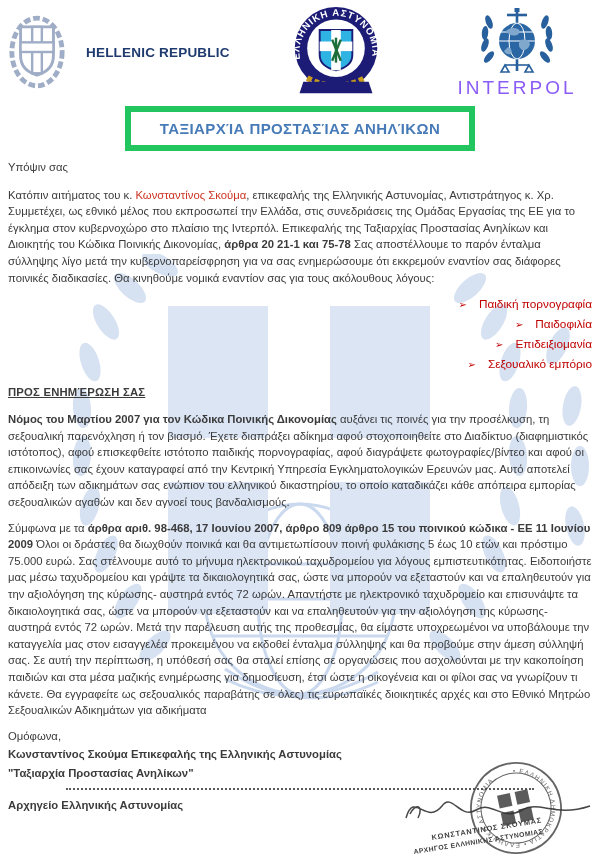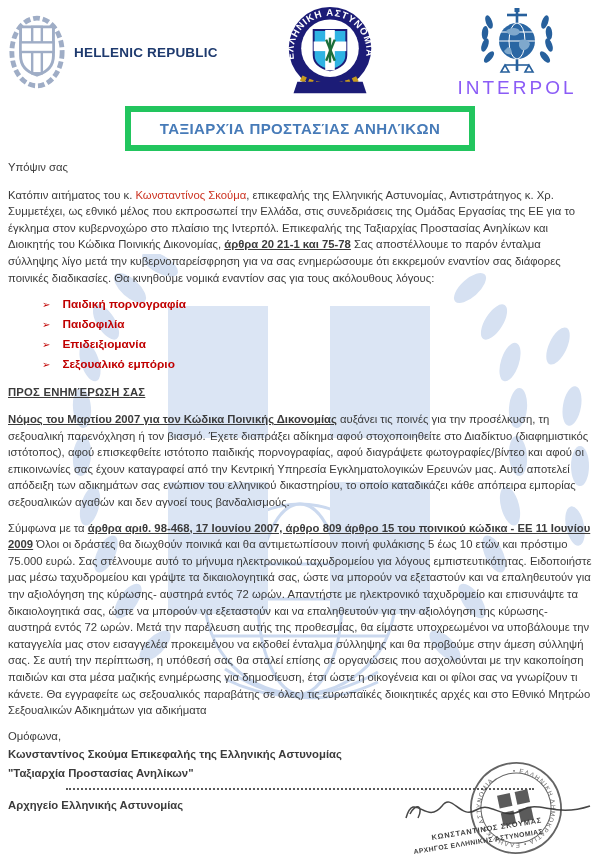--- a/index.html
+++ b/index.html
@@ -6,40 +6,40 @@
   body{
     width:600px;height:864px;position:relative;background:#ffffff;
     font-family:"Liberation Sans","DejaVu Sans",sans-serif;
     color:#3b3b3b;overflow:hidden;
   }
   .watermark{position:absolute;top:254px;left:0;z-index:0;}
   .content{position:relative;z-index:1;padding:5px 8px 0 8px;}
 
   
   .letterhead{display:flex;justify-content:space-between;align-items:flex-start;height:97px;}
-  .gov-block{display:flex;align-items:center;gap:8px;padding-top:8px;justify-content:center;}
+  .gov-block{display:flex;align-items:center;gap:20px;padding-top:8px;justify-content:center;}
   .gov-text .t1{font-size:13.5px;font-weight:bold;color:#1e3a6e;letter-spacing:.2px;}
   .gov-text .t2{font-size:12px;color:#27447c;margin-top:2px;}
   .interpol-block{display:flex;flex-direction:column;align-items:center;padding-top:2px;width:150px;}
   .interpol-label{font-size:19px;color:#8b5cf6;letter-spacing:3px;margin-top:-2px;}
 
   
   .title-box{
     width:330px;margin:4px auto 8px auto;border:6px solid #22c55e;
     text-align:center;padding:8px 4px;color:#477bb8;font-weight:bold;
     font-size:15px;letter-spacing:.4px;
   }
 
   
   .doc p{margin:0 0 9px 0;font-size:11.3px;line-height:1.47;text-align:left;}
   .salutation{margin-bottom:11px !important;}
   .red-name{color:#cc3322;text-align:center;}
-  .bu{font-weight:bold;text-decoration:underline;}
+  .bu{font-weight:bold;}
   ul.charges{list-style:none;margin:2px 0 10px 0;padding:0 0 0 34px;}
-  ul.charges li{color:#c00000;font-weight:bold;font-size:11.8px;line-height:1.68;}
+  ul.charges li{color:#c00000;font-weight:normal;font-size:11.8px;line-height:1.68;text-align:right;}
   ul.charges .arrow{color:#c00000;margin-right:12px;font-size:10px;}
   .section-heading{
     text-align:center;font-weight:bold;text-decoration:underline;
     font-size:12px;margin:4px 0 10px 0 !important;letter-spacing:.2px;
   }
   .center{text-align:center;}
   .tight{margin-bottom:2px !important;}
   .bold{font-weight:bold;}
   .closing-block p{margin-bottom:3px;}
   .sep{width:468px;margin:7px auto 7px auto;border-top:2px dotted #5a5a5a;height:0;}

